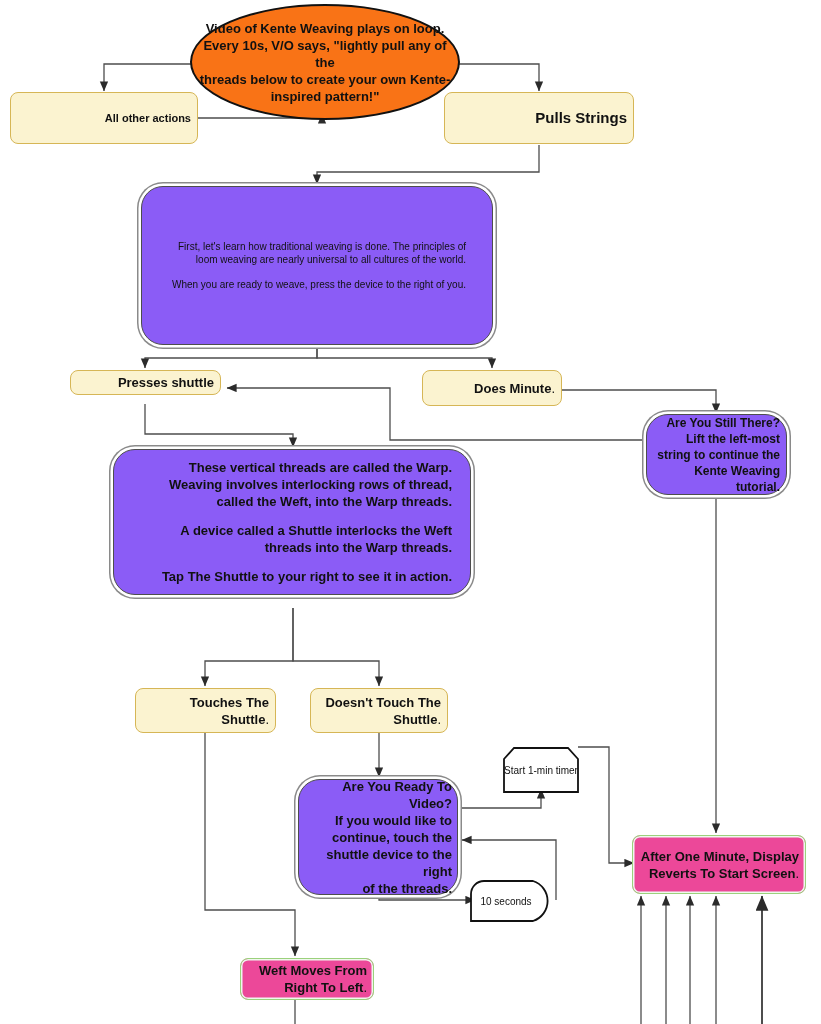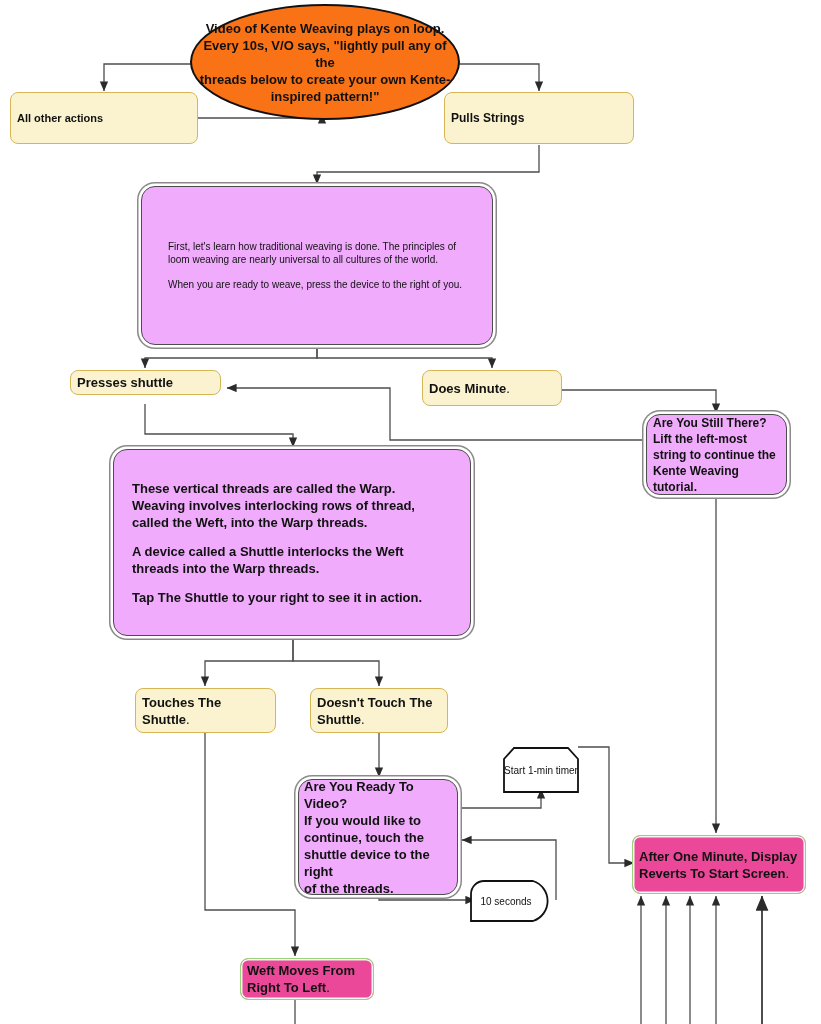--- a/index.html
+++ b/index.html
@@ -1,31 +1,31 @@
 <!DOCTYPE html>
 <html><head>
 <meta charset="utf-8">
 <style>
   html,body{margin:0;padding:0;background:#ffffff;}
   body{font-family:"Liberation Sans","DejaVu Sans",sans-serif;}
   #canvas{position:relative;width:821px;height:1024px;overflow:hidden;background:#fff;}
   svg.wires{position:absolute;left:0;top:0;width:821px;height:1024px;pointer-events:none;}
 
   .node{position:absolute;box-sizing:border-box;display:flex;align-items:center;
-        justify-content:center;text-align:left;z-index:3;}
+        justify-content:center;text-align:right;z-index:3;}
   .node .txt{width:100%;padding:0 6px;box-sizing:border-box;}
 
   
   .yellow{background:#fbf3d0;border:1.4px solid #d6b656;border-radius:8px;
           box-shadow:0 0 0 1.5px #fbf3d0 inset;font-weight:bold;color:#111;}
   
   .green{background:#ec4899;border:1.4px solid #9bd17c;border-radius:8px;
          box-shadow:0 0 0 1.5px #f0f7ee inset;font-weight:bold;color:#111;}
   
-  .screen{background:#f0abfc;border:1.6px solid #4d4d4d;border-radius:14px;
+  .screen{background:#8b5cf6;border:1.6px solid #4d4d4d;border-radius:22px;
           box-shadow:0 0 0 2.5px #fff, 0 0 0 4px #8a8a8a;color:#111;}
   .screen.thin{font-weight:normal;}
   .screen.bold{font-weight:bold;}
 
   .ellipse{position:absolute;border:2px solid #111;border-radius:50%;
            background:#f97316;display:flex;align-items:center;justify-content:center;
            text-align:center;font-weight:bold;color:#111;z-index:4;}
 
   .hexnode{position:absolute;z-index:3;display:flex;align-items:center;
            justify-content:center;text-align:center;color:#111;}
@@ -34,21 +34,21 @@
 
   .delaynode{position:absolute;z-index:3;display:flex;align-items:center;
              justify-content:center;text-align:center;color:#111;}
   .delaynode .dbg{position:absolute;inset:0;}
   .delaynode .txt{position:relative;z-index:2;padding-right:14px;}
 
   .t10{font-size:10px;line-height:13px;}
   .t11{font-size:11px;line-height:15px;}
   .t12{font-size:12px;line-height:16px;}
   .t13{font-size:13px;line-height:17px;}
-  .t14{font-size:12px;line-height:18px;}
+  .t14{font-size:15px;line-height:18px;}
   .period{font-weight:normal;}
   .para{display:block;}
   .gap{display:block;height:12px;}
 </style>
 </head>
 <body>
 
 <div id="canvas">
 
   <svg class="wires" viewBox="0 0 821 1024" xmlns="http://www.w3.org/2000/svg">
@@ -145,21 +145,21 @@
   <div class="node screen bold" style="left:646px;top:414px;width:141px;height:81px;">
     <div class="txt t12">
       <span class="para">Are You Still There?</span>
       <span class="para">Lift the left-most</span>
       <span class="para">string to continue the</span>
       <span class="para">Kente Weaving</span>
       <span class="para">tutorial.</span>
     </div>
   </div>
 
-  <div class="node screen bold" style="left:113px;top:449px;width:358px;height:187px;">
+  <div class="node screen bold" style="left:113px;top:449px;width:358px;height:146px;">
     <div class="txt t13" style="padding:0 18px;">
       <span class="para">These vertical threads are called the Warp. Weaving involves interlocking rows of thread, called the Weft, into the Warp threads.</span>
       <span class="gap"></span>
       <span class="para">A device called a Shuttle interlocks the Weft threads into the Warp threads.</span>
       <span class="gap"></span>
       <span class="para">Tap The Shuttle to your right to see it in action.</span>
     </div>
   </div>
 
   <div class="node yellow" style="left:135px;top:688px;width:141px;height:45px;">

